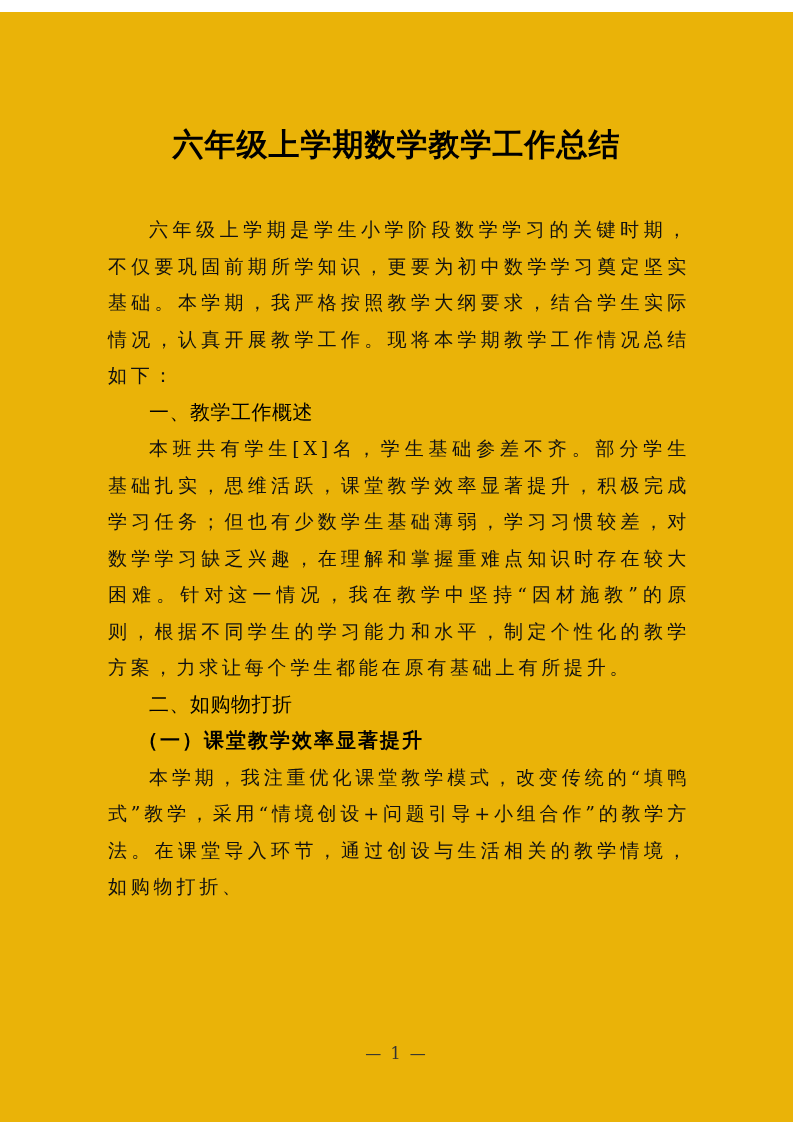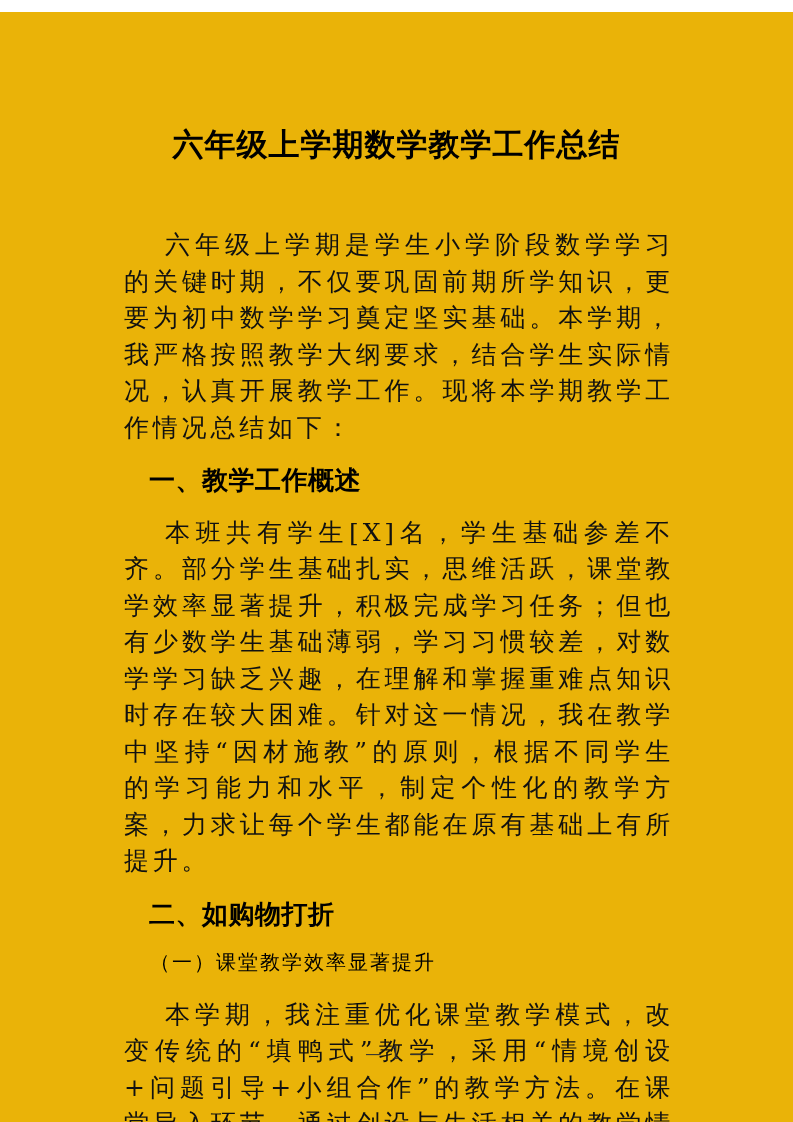--- a/index.html
+++ b/index.html
@@ -3,25 +3,25 @@
 <meta charset="utf-8">
 <style>
   html, body { margin: 0; padding: 0; background: #ffffff; }
   body { width: 793px; height: 1122px; position: relative; overflow: hidden;
          font-family: "DejaVu Serif", "Liberation Serif", serif; color: #111; }
   .page { position: absolute; left: 0; top: 12px; width: 793px; height: 1122px; background: #eab308; }
   .title { position: absolute; top: 112px; left: 0; width: 793px; text-align: center;
            font-family: "DejaVu Sans", "Liberation Sans", sans-serif; font-weight: bold;
            font-size: 31px; letter-spacing: 1px; color: #000; }
   .body { position: absolute; left: 108px; top: 199px; width: 582px; }
-  .p { font-size: 25px; line-height: 36.5px; text-indent: 41px; text-align: justify;
-       text-align-last: left; letter-spacing: 3.8px; margin: 16px; word-break: break-all; }
-  .h1 { font-family: "DejaVu Sans", "Liberation Sans", sans-serif; font-weight: bold;
-        font-size: 26px; line-height: 36.5px; text-indent: 41px; margin: 0; letter-spacing: 0.5px; color: #000; }
-  .h2 { font-weight: normal; font-size: 20px; line-height: 36.5px; margin: 12px; padding-left: 30px; letter-spacing: 2px; color: #000; }
+  .p { font-size: 19px; line-height: 36.5px; text-indent: 41px; text-align: justify;
+       text-align-last: left; letter-spacing: 3.8px; margin: 0; word-break: break-all; }
+  .h1 { font-family: "DejaVu Sans", "Liberation Sans", sans-serif; font-weight: normal;
+        font-size: 20px; line-height: 36.5px; text-indent: 41px; margin: 0; letter-spacing: 0.5px; color: #000; }
+  .h2 { font-weight: bold; font-size: 20px; line-height: 36.5px; margin: 0; padding-left: 30px; letter-spacing: 2px; color: #000; }
   .footer { position: absolute; top: 1032px; left: 0; width: 793px; text-align: center;
             font-size: 16px; color: #333; letter-spacing: 2px; }
 </style>
 </head>
 <body>
 
 <div class="page">
   <div class="title">六年级上学期数学教学工作总结</div>
 
   <div class="body">

